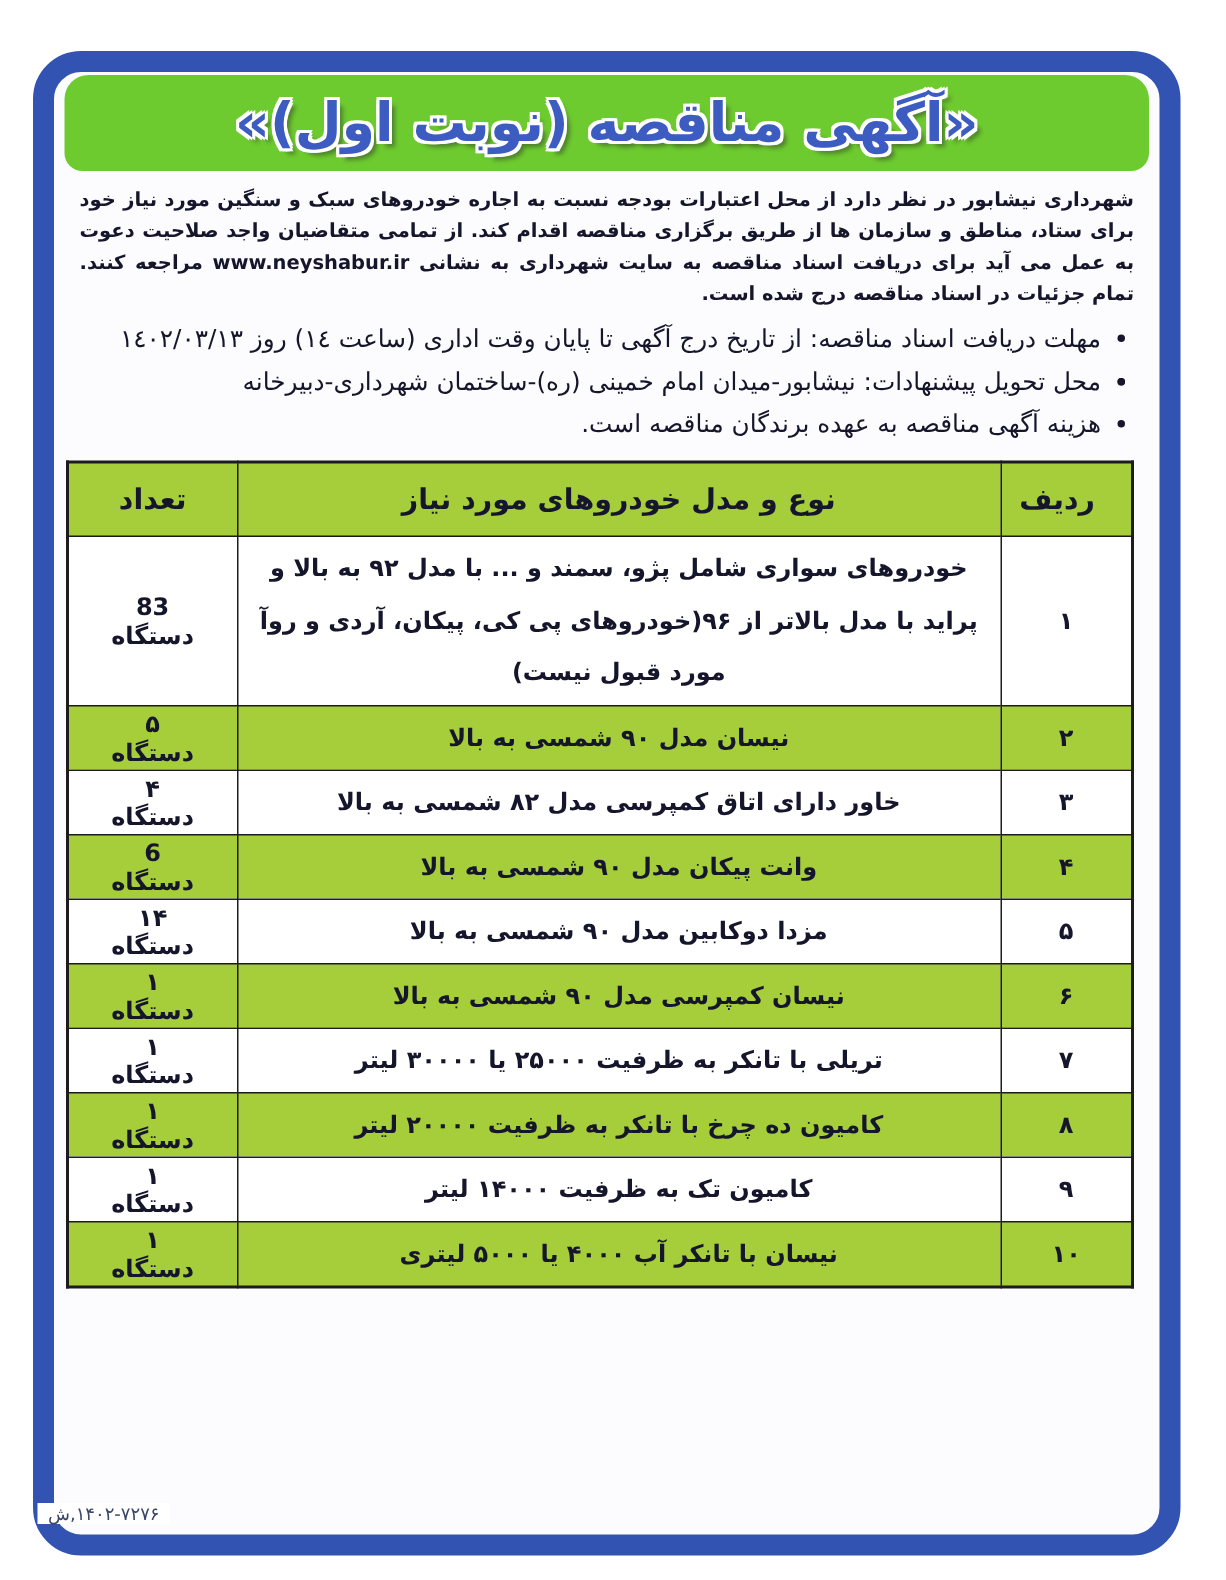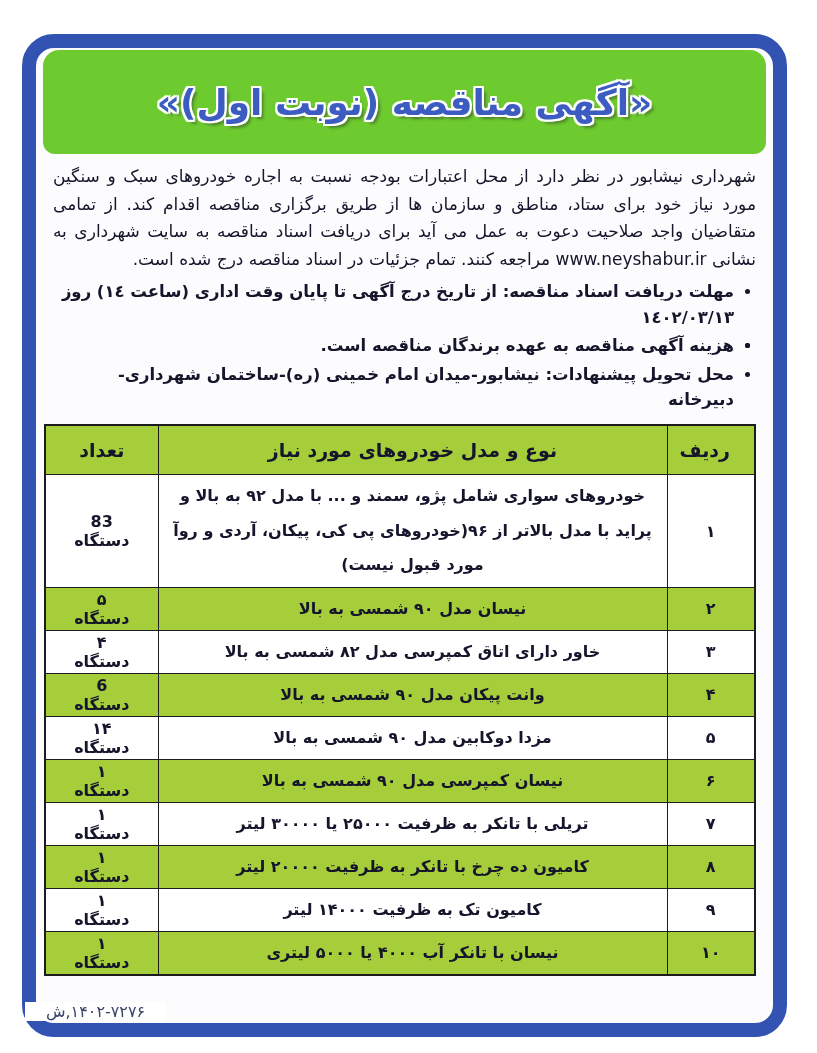--- a/index.html
+++ b/index.html
@@ -22,21 +22,21 @@
   .frame{
     position:absolute;
     left:22px; top:34px;
     width:765px; height:1003px;
     border:14px solid var(--frame-blue);
     border-radius:32px;
     background:#fcfcfe;
   }
   .banner{
     margin:2px 7px 0 7px;
-    height:104px;
+    height:64px;
     background:var(--banner-green);
     border-radius:16px 16px 12px 12px;
     display:flex;align-items:center;justify-content:center;
   }
   .title{
     font-size:36px;
     font-weight:bold;
     color:var(--title-blue);
     direction:rtl;
     text-shadow:
@@ -45,31 +45,31 @@
       -2px -2px 0 #ffffff, 2px 2px 0 #ffffff,
       -2px 2px 0 #ffffff, 2px -2px 0 #ffffff,
       4px 4px 3px rgba(40,40,40,.45);
   }
   .content{
     direction:rtl;
     padding:9px 17px 0 17px;
     color:var(--ink);
   }
   .intro{
-    font-size:17px;
-    font-weight:normal;
+    font-size:13px;
+    font-weight:bold;
     line-height:1.62;
     text-align:justify;
   }
   .bullets{margin-top:6px;}
   .bullet{
     position:relative;
     padding-right:22px;
     font-size:16.5px;
-    font-weight:bold;
+    font-weight:normal;
     line-height:1.55;
     margin-bottom:3px;
     text-align:right;
   }
   .bullet .dot{
     position:absolute;
     right:6px; top:10px;
     width:5px;height:5px;
     background:var(--ink);
     border-radius:50%;
@@ -104,45 +104,45 @@
     background:#ffffff;
   }
   table.vehicles tr.hl td{
     background:var(--cell-green);
   }
   table.vehicles tr.tall td{height:84px;}
   table.vehicles tr.tall td.type-cell{line-height:2.15;padding:4px 12px;margin-top:10px;}
   .ad-code{
     position:absolute;
     left:25px; top:1002px;
-    font-size:16px;
+    font-size:12px;
     color:#3a4668;
     background:#ffffff;
-    padding:0 21px;
+    padding:0 7px;
     direction:ltr;
     unicode-bidi:bidi-override;
     z-index:5;
   }
 </style>
 </head>
 <body>
 
 <div class="frame">
   <div class="banner">
     <div class="title">«آگهی مناقصه (نوبت اول)»</div>
   </div>
 
   <div class="content">
     <p class="intro">شهرداری نیشابور در نظر دارد از محل اعتبارات بودجه نسبت به اجاره خودروهای سبک و سنگین مورد نیاز خود برای ستاد، مناطق و سازمان ها از طریق برگزاری مناقصه اقدام کند. از تمامی متقاضیان واجد صلاحیت دعوت به عمل می آید برای دریافت اسناد مناقصه به سایت شهرداری به نشانی www.neyshabur.ir مراجعه کنند. تمام جزئیات در اسناد مناقصه درج شده است.</p>
 
     <div class="bullets" id="bullets">
         <div class="bullet"><span class="dot"></span><span>مهلت دریافت اسناد مناقصه: از تاریخ درج آگهی تا پایان وقت اداری (ساعت ١٤) روز ١٤٠٢/٠٣/١٣</span></div>
         <div class="bullet"><span class="dot"></span></div>
+        <div class="bullet"><span class="dot"></span><span>محل تحویل پیشنهادات: نیشابور-میدان امام خمینی (ره)-ساختمان شهرداری-دبیرخانه</span></div>
         <div class="bullet"><span class="dot"></span><span>هزینه آگهی مناقصه به عهده برندگان مناقصه است.</span></div>
-        <div class="bullet"><span class="dot"></span><span>محل تحویل پیشنهادات: نیشابور-میدان امام خمینی (ره)-ساختمان شهرداری-دبیرخانه</span></div>
       </div>
 
     <table class="vehicles">
       <colgroup>
         <col class="c-row">
           <col class="c-type">
           <col class="c-count">
       </colgroup>
       <thead>
         <tr>

